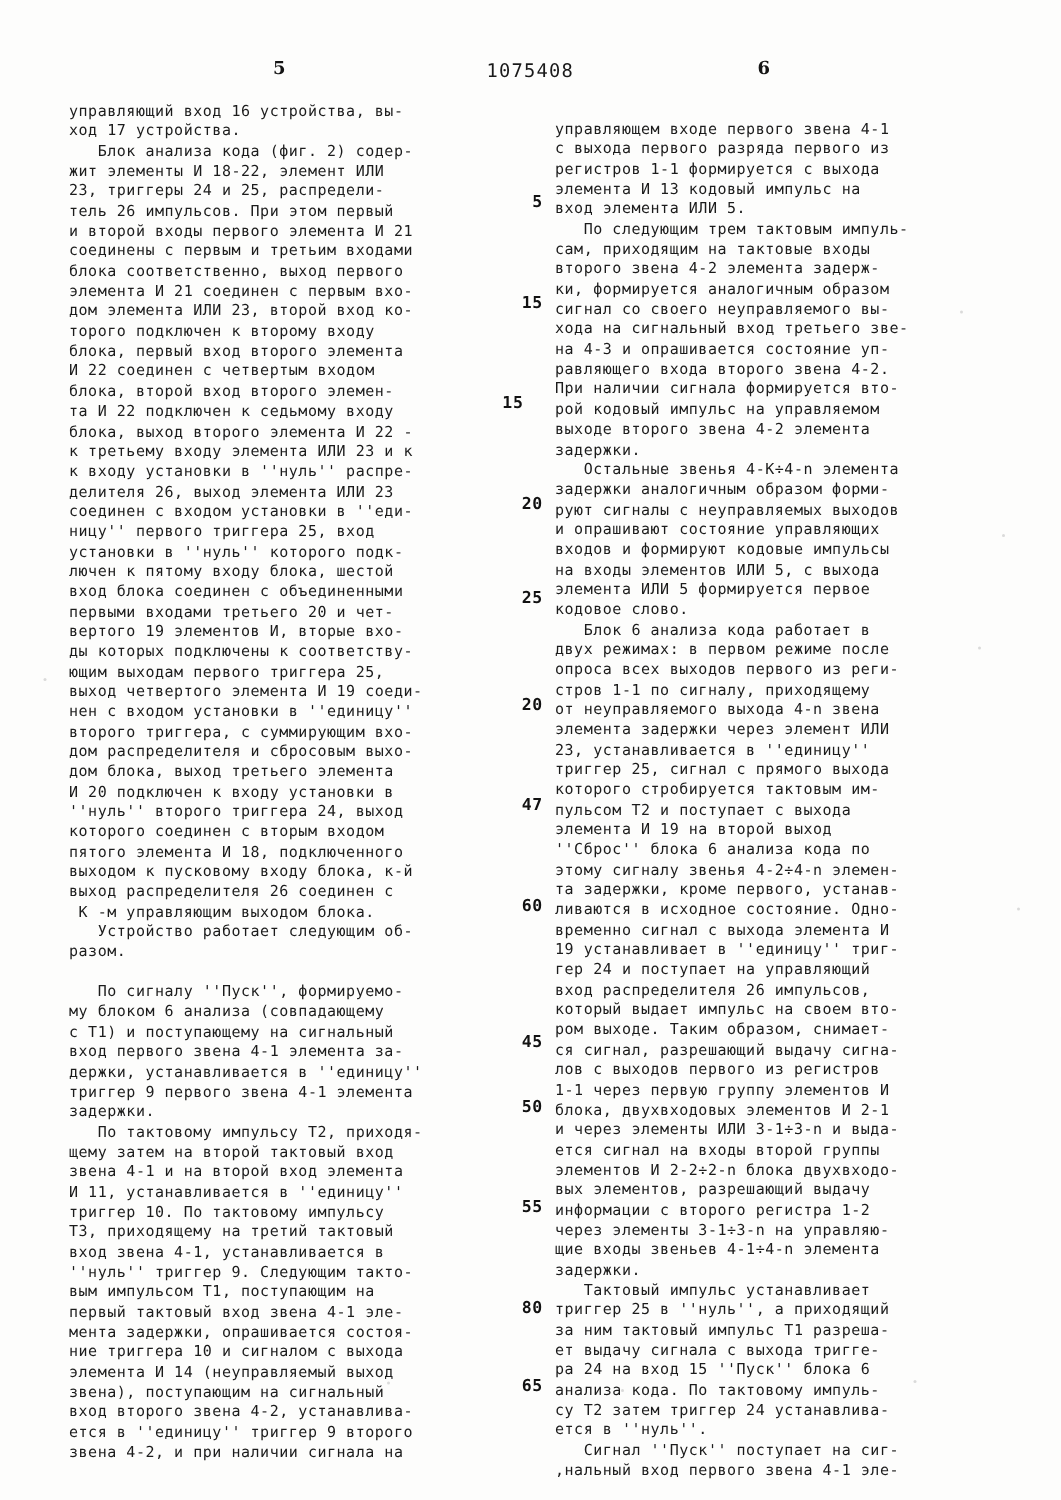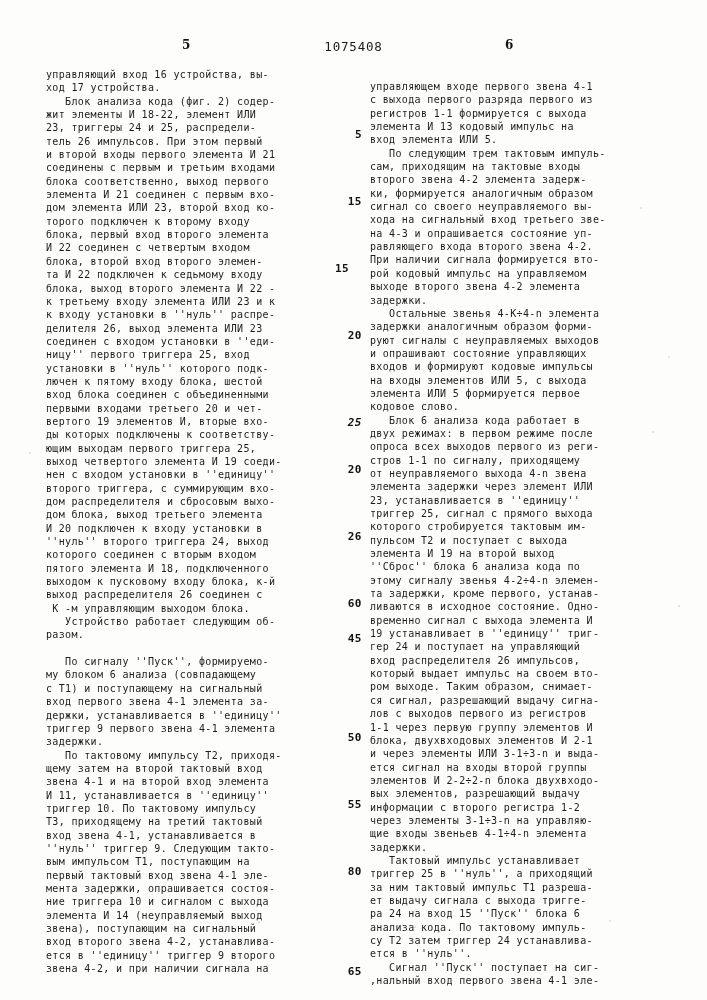--- a/index.html
+++ b/index.html
@@ -120,29 +120,29 @@
     <span class="hdr-right">6</span>
   </div>
 
   <div class="col col-left"><span class="ln">управляющий вход 16 устройства, вы-</span><span class="ln">ход 17 устройства.</span><span class="ln">   Блок анализа кода (фиг. 2) содер-</span><span class="ln">жит элементы И 18-22, элемент ИЛИ</span><span class="ln">23, триггеры 24 и 25, распредели-</span><span class="ln">тель 26 импульсов. При этом первый</span><span class="ln">и второй входы первого элемента И 21</span><span class="ln">соединены с первым и третьим входами</span><span class="ln">блока соответственно, выход первого</span><span class="ln">элемента И 21 соединен с первым вхо-</span><span class="ln">дом элемента ИЛИ 23, второй вход ко-</span><span class="ln">торого подключен к второму входу</span><span class="ln">блока, первый вход второго элемента</span><span class="ln">И 22 соединен с четвертым входом</span><span class="ln">блока, второй вход второго элемен-</span><span class="ln">та И 22 подключен к седьмому входу</span><span class="ln">блока, выход второго элемента И 22 -</span><span class="ln">к третьему входу элемента ИЛИ 23 и к</span><span class="ln">к входу установки в ''нуль'' распре-</span><span class="ln">делителя 26, выход элемента ИЛИ 23</span><span class="ln">соединен с входом установки в ''еди-</span><span class="ln">ницу'' первого триггера 25, вход</span><span class="ln">установки в ''нуль'' которого подк-</span><span class="ln">лючен к пятому входу блока, шестой</span><span class="ln">вход блока соединен с объединенными</span><span class="ln">первыми входами третьего 20 и чет-</span><span class="ln">вертого 19 элементов И, вторые вхо-</span><span class="ln">ды которых подключены к соответству-</span><span class="ln">ющим выходам первого триггера 25,</span><span class="ln">выход четвертого элемента И 19 соеди-</span><span class="ln">нен с входом установки в ''единицу''</span><span class="ln">второго триггера, с суммирующим вхо-</span><span class="ln">дом распределителя и сбросовым выхо-</span><span class="ln">дом блока, выход третьего элемента</span><span class="ln">И 20 подключен к входу установки в</span><span class="ln">''нуль'' второго триггера 24, выход</span><span class="ln">которого соединен с вторым входом</span><span class="ln">пятого элемента И 18, подключенного</span><span class="ln">выходом к пусковому входу блока, к-й</span><span class="ln">выход распределителя 26 соединен с</span><span class="ln"> К -м управляющим выходом блока.</span><span class="ln">   Устройство работает следующим об-</span><span class="ln">разом.</span><span class="ln blank">&nbsp;</span><span class="ln">   По сигналу ''Пуск'', формируемо-</span><span class="ln">му блоком 6 анализа (совпадающему</span><span class="ln">с Т1) и поступающему на сигнальный</span><span class="ln">вход первого звена 4-1 элемента за-</span><span class="ln">держки, устанавливается в ''единицу''</span><span class="ln">триггер 9 первого звена 4-1 элемента</span><span class="ln">задержки.</span><span class="ln">   По тактовому импульсу Т2, приходя-</span><span class="ln">щему затем на второй тактовый вход</span><span class="ln">звена 4-1 и на второй вход элемента</span><span class="ln">И 11, устанавливается в ''единицу''</span><span class="ln">триггер 10. По тактовому импульсу</span><span class="ln">Т3, приходящему на третий тактовый</span><span class="ln">вход звена 4-1, устанавливается в</span><span class="ln">''нуль'' триггер 9. Следующим такто-</span><span class="ln">вым импульсом Т1, поступающим на</span><span class="ln">первый тактовый вход звена 4-1 эле-</span><span class="ln">мента задержки, опрашивается состоя-</span><span class="ln">ние триггера 10 и сигналом с выхода</span><span class="ln">элемента И 14 (неуправляемый выход</span><span class="ln">звена), поступающим на сигнальный</span><span class="ln">вход второго звена 4-2, устанавлива-</span><span class="ln">ется в ''единицу'' триггер 9 второго</span><span class="ln">звена 4-2, и при наличии сигнала на</span></div>
 
   <div class="gutter">
       <span class="gn" style="top: 60px;">5</span>
       <span class="gn" style="top: 127px;">15</span>
       <span class="gn" style="top: 194px; text-align: center;">15</span>
       <span class="gn" style="top: 261px;">20</span>
-      <span class="gn" style="top: 348px; font-style: italic;">25</span>
+      <span class="gn" style="top: 324px;">25</span>
       <span class="gn" style="top: 395px;">20</span>
-      <span class="gn" style="top: 462px;">26</span>
+      <span class="gn" style="top: 462px;">47</span>
       <span class="gn" style="top: 529px;">60</span>
-      <span class="gn" style="top: 564px;">45</span>
+      <span class="gn" style="top: 620px;">45</span>
       <span class="gn" style="top: 663px;">50</span>
       <span class="gn" style="top: 730px;">55</span>
       <span class="gn" style="top: 797px;">80</span>
-      <span class="gn" style="top: 897px;">65</span>
+      <span class="gn" style="top: 849px;">65</span>
     </div>
 
   <div class="col col-right"><span class="ln">управляющем входе первого звена 4-1</span><span class="ln">с выхода первого разряда первого из</span><span class="ln">регистров 1-1 формируется с выхода</span><span class="ln">элемента И 13 кодовый импульс на</span><span class="ln">вход элемента ИЛИ 5.</span><span class="ln">   По следующим трем тактовым импуль-</span><span class="ln">сам, приходящим на тактовые входы</span><span class="ln">второго звена 4-2 элемента задерж-</span><span class="ln">ки, формируется аналогичным образом</span><span class="ln">сигнал со своего неуправляемого вы-</span><span class="ln">хода на сигнальный вход третьего зве-</span><span class="ln">на 4-3 и опрашивается состояние уп-</span><span class="ln">равляющего входа второго звена 4-2.</span><span class="ln">При наличии сигнала формируется вто-</span><span class="ln">рой кодовый импульс на управляемом</span><span class="ln">выходе второго звена 4-2 элемента</span><span class="ln">задержки.</span><span class="ln">   Остальные звенья 4-К÷4-n элемента</span><span class="ln">задержки аналогичным образом форми-</span><span class="ln">руют сигналы с неуправляемых выходов</span><span class="ln">и опрашивают состояние управляющих</span><span class="ln">входов и формируют кодовые импульсы</span><span class="ln">на входы элементов ИЛИ 5, с выхода</span><span class="ln">элемента ИЛИ 5 формируется первое</span><span class="ln">кодовое слово.</span><span class="ln">   Блок 6 анализа кода работает в</span><span class="ln">двух режимах: в первом режиме после</span><span class="ln">опроса всех выходов первого из реги-</span><span class="ln">стров 1-1 по сигналу, приходящему</span><span class="ln">от неуправляемого выхода 4-n звена</span><span class="ln">элемента задержки через элемент ИЛИ</span><span class="ln">23, устанавливается в ''единицу''</span><span class="ln">триггер 25, сигнал с прямого выхода</span><span class="ln">которого стробируется тактовым им-</span><span class="ln">пульсом Т2 и поступает с выхода</span><span class="ln">элемента И 19 на второй выход</span><span class="ln">''Сброс'' блока 6 анализа кода по</span><span class="ln">этому сигналу звенья 4-2÷4-n элемен-</span><span class="ln">та задержки, кроме первого, устанав-</span><span class="ln">ливаются в исходное состояние. Одно-</span><span class="ln">временно сигнал с выхода элемента И</span><span class="ln">19 устанавливает в ''единицу'' триг-</span><span class="ln">гер 24 и поступает на управляющий</span><span class="ln">вход распределителя 26 импульсов,</span><span class="ln">который выдает импульс на своем вто-</span><span class="ln">ром выходе. Таким образом, снимает-</span><span class="ln">ся сигнал, разрешающий выдачу сигна-</span><span class="ln">лов с выходов первого из регистров</span><span class="ln">1-1 через первую группу элементов И</span><span class="ln">блока, двухвходовых элементов И 2-1</span><span class="ln">и через элементы ИЛИ 3-1÷3-n и выда-</span><span class="ln">ется сигнал на входы второй группы</span><span class="ln">элементов И 2-2÷2-n блока двухвходо-</span><span class="ln">вых элементов, разрешающий выдачу</span><span class="ln">информации с второго регистра 1-2</span><span class="ln">через элементы 3-1÷3-n на управляю-</span><span class="ln">щие входы звеньев 4-1÷4-n элемента</span><span class="ln">задержки.</span><span class="ln">   Тактовый импульс устанавливает</span><span class="ln">триггер 25 в ''нуль'', а приходящий</span><span class="ln">за ним тактовый импульс Т1 разреша-</span><span class="ln">ет выдачу сигнала с выхода тригге-</span><span class="ln">ра 24 на вход 15 ''Пуск'' блока 6</span><span class="ln">анализа кода. По тактовому импуль-</span><span class="ln">су Т2 затем триггер 24 устанавлива-</span><span class="ln">ется в ''нуль''.</span><span class="ln">   Сигнал ''Пуск'' поступает на сиг-</span><span class="ln">,нальный вход первого звена 4-1 эле-</span></div>
 
   <div class="speck" style="left:640px;top:207px;"></div>
   <div class="speck" style="left:668px;top:356px;"></div>
   <div class="speck" style="left:652px;top:431px;"></div>
   <div class="speck" style="left:678px;top:605px;"></div>
   <div class="speck" style="left:258px;top:921px;"></div>
   <div class="speck" style="left:414px;top:926px;"></div>

